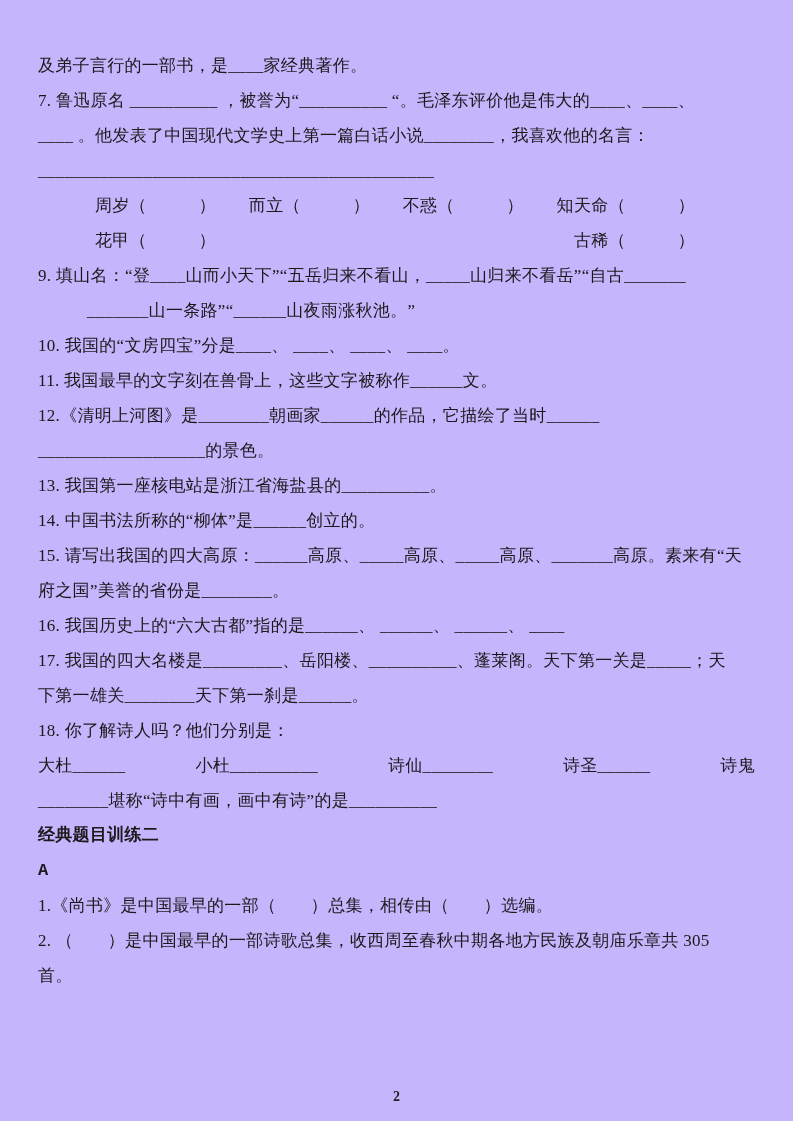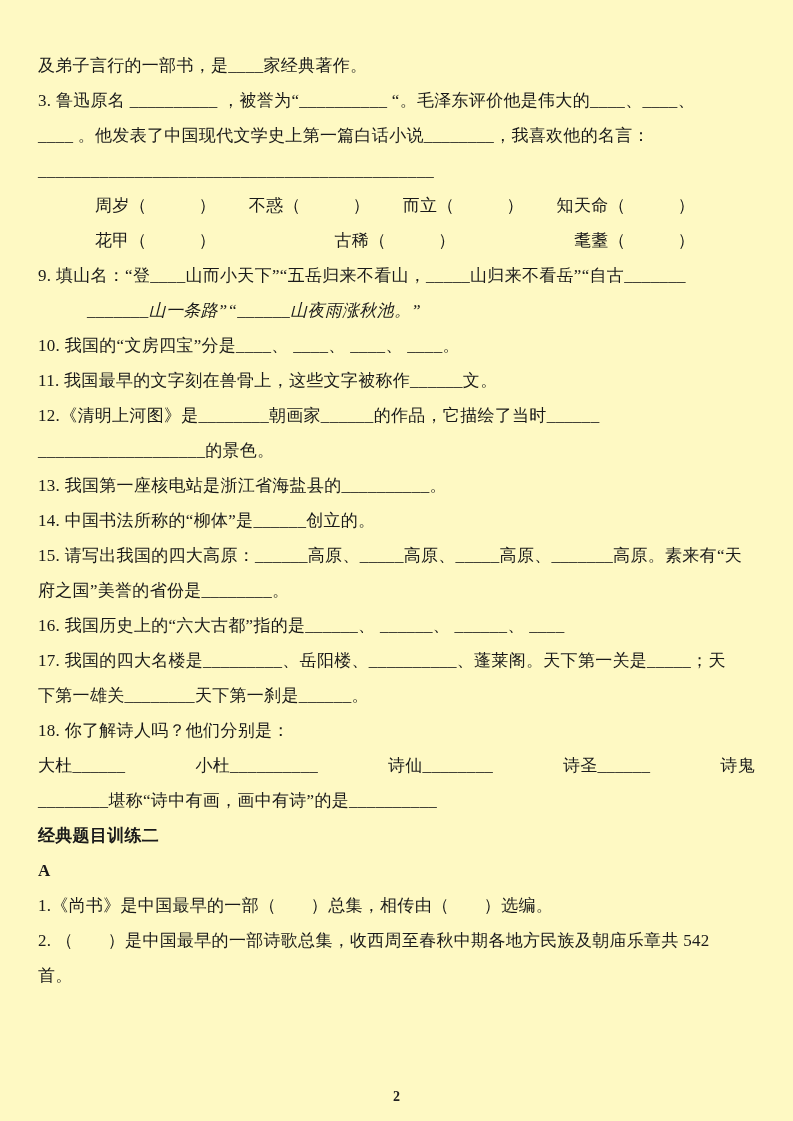--- a/index.html
+++ b/index.html
@@ -5,74 +5,73 @@
   html, body {
     margin: 0;
     padding: 0;
     background: #ffffff;
   }
   .page {
     position: relative;
     width: 793px;
     height: 1121px;
     margin: 0 auto;
-    background: #fef9c3;
+    background: #c4b5fd;
     box-sizing: border-box;
     padding: 48px 38px 0 38px;
     font-family: "Liberation Serif", "DejaVu Serif", serif;
     color: #1a1a1a;
     font-size: 17px;
     overflow: hidden;
   }
   .line {
     height: 35px;
     line-height: 35px;
     white-space: nowrap;
     letter-spacing: 0.3px;
   }
-  .line.bold { font-weight: bold; }
+  .line.bold { font-weight: bold; font-family: Liberation Mono, monospace; }
   .line.spread {
     display: flex;
     justify-content: space-between;
   }
   .line.ages {
     padding-left: 57px;
     padding-right: 60px;
   }
-  .line.ind1 { padding-left: 49px; font-style: italic; }
+  .line.ind1 { padding-left: 49px; }
   .pagenum {
     position: absolute;
     left: 0;
     right: 0;
     bottom: 16px;
     text-align: center;
     font-size: 14px;
     font-weight: bold;
     color: #222;
   }
 </style>
 </head>
 <body>
 
 <div class="page">
   <div>
       <div class="line">及弟子言行的一部书，是____家经典著作。</div>
-      <div class="line">3. 鲁迅原名 __________ ，被誉为“__________ “。毛泽东评价他是伟大的____、____、</div>
+      <div class="line">7. 鲁迅原名 __________ ，被誉为“__________ “。毛泽东评价他是伟大的____、____、</div>
       <div class="line">____ 。他发表了中国现代文学史上第一篇白话小说________，我喜欢他的名言：</div>
       <div class="line">_____________________________________________</div>
       <div class="line spread ages">
         <span>周岁（　　　）</span>
+        <span>而立（　　　）</span>
         <span>不惑（　　　）</span>
-        <span>而立（　　　）</span>
         <span>知天命（　　　）</span>
       </div>
       <div class="line spread ages">
         <span>花甲（　　　）</span>
         <span>古稀（　　　）</span>
-        <span>耄耋（　　　）</span>
       </div>
       <div class="line">9. 填山名：“登____山而小天下”“五岳归来不看山，_____山归来不看岳”“自古_______</div>
       <div class="line ind1">_______山一条路”“______山夜雨涨秋池。”</div>
       <div class="line">10. 我国的“文房四宝”分是____、 ____、 ____、 ____。</div>
       <div class="line">11. 我国最早的文字刻在兽骨上，这些文字被称作______文。</div>
       <div class="line">12.《清明上河图》是________朝画家______的作品，它描绘了当时______</div>
       <div class="line">___________________的景色。</div>
       <div class="line">13. 我国第一座核电站是浙江省海盐县的__________。</div>
       <div class="line">14. 中国书法所称的“柳体”是______创立的。</div>
       <div class="line">15. 请写出我国的四大高原：______高原、_____高原、_____高原、_______高原。素来有“天</div>
@@ -85,17 +84,17 @@
         <span>大杜______</span>
         <span>小杜__________</span>
         <span>诗仙________</span>
         <span>诗圣______</span>
         <span>诗鬼</span>
       </div>
       <div class="line">________堪称“诗中有画，画中有诗”的是__________</div>
       <div class="line bold">经典题目训练二</div>
       <div class="line bold">A</div>
       <div class="line">1.《尚书》是中国最早的一部（　　）总集，相传由（　　）选编。</div>
-      <div class="line">2. （　　）是中国最早的一部诗歌总集，收西周至春秋中期各地方民族及朝庙乐章共 542</div>
+      <div class="line">2. （　　）是中国最早的一部诗歌总集，收西周至春秋中期各地方民族及朝庙乐章共 305</div>
       <div class="line">首。</div>
     </div>
   <div class="pagenum">2</div>
 </div>
 
 </body></html>

